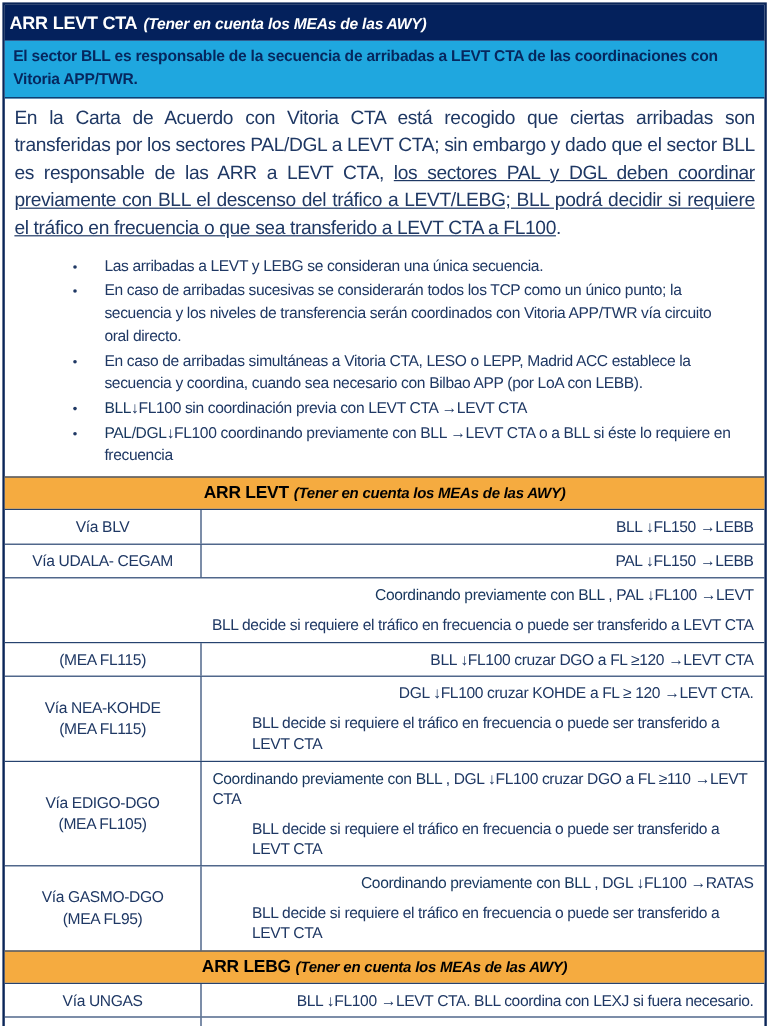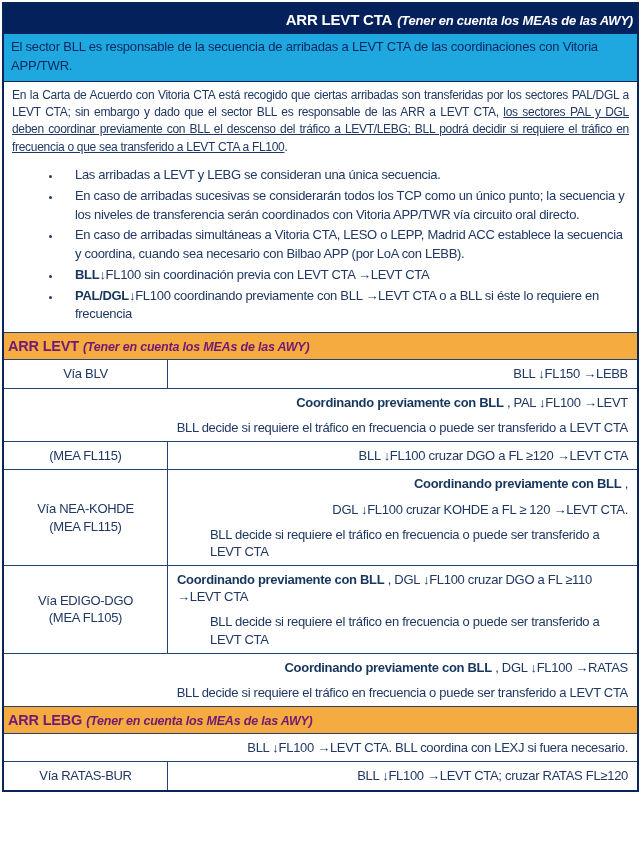--- a/index.html
+++ b/index.html
@@ -1,27 +1,27 @@
 <!DOCTYPE html>
 <html><head>
 <meta charset="utf-8">
 <style>
   html,body{margin:0;padding:0;background:#fff;}
   body{width:641px;font-family:"Liberation Sans",sans-serif;color:#1F3864;}
   .page{box-sizing:border-box;width:637px;margin:2px;border:2px solid #0A2558;background:#fff;}
-  .title-bar{background:#04215C;color:#ffffff;text-align:right;padding:7px 4px 6px;font-weight:bold;font-size:15px;letter-spacing:-0.2px;}
+  .title-bar{background:#04215C;color:#ffffff;text-align:left;padding:7px 4px 6px;font-weight:bold;font-size:15px;letter-spacing:-0.2px;}
   .title-note{font-style:italic;font-size:13px;margin-left:5px;}
-  .callout{background:#1FA7DF;color:#06275E;font-weight:normal;font-size:13px;line-height:1.45;padding:4px 7px 5px;border-bottom:1px solid #0A2558;letter-spacing:-0.2px;}
-  .para{padding:5px 8px 6px;font-size:12px;line-height:1.45;text-align:justify;letter-spacing:-0.3px;}
+  .callout{background:#1FA7DF;color:#06275E;font-weight:bold;font-size:13px;line-height:1.45;padding:4px 7px 5px;border-bottom:1px solid #0A2558;letter-spacing:-0.2px;}
+  .para{padding:5px 8px 6px;font-size:16px;line-height:1.45;text-align:justify;letter-spacing:-0.3px;}
   .u{text-decoration:underline;}
   ul.bullets{margin:4px 0 8px;padding:0 12px 0 58px;font-size:13px;line-height:1.44;letter-spacing:-0.3px;}
-  ul.bullets li{padding-left:13px;margin:2px 0;}
+  ul.bullets li{padding-left:13px;margin:2px 12px;}
   ul.bullets li::marker{color:#1F3864;font-size:11px;}
-  .b{font-weight:bold;color:#17365D;}
-  .section-header{background:#F5AB40;color:#701a75;font-weight:bold;font-size:14.5px;padding:5px 4px;border-top:1px solid #26436F;letter-spacing:-0.2px;}
+  .b{font-weight:normal;color:#17365D;}
+  .section-header{background:#F5AB40;color:#000000;text-align:center;font-weight:bold;font-size:14.5px;padding:5px 4px;border-top:1px solid #26436F;letter-spacing:-0.2px;}
   .section-header .note{font-style:italic;font-size:12.5px;margin-left:4px;}
   .trow{display:flex;border-top:1px solid #26436F;}
   .via{flex:0 0 164px;width:164px;box-sizing:border-box;border-right:1px solid #26436F;display:flex;flex-direction:column;justify-content:center;align-items:center;font-size:13px;line-height:1.35;padding:5px 3px;letter-spacing:-0.3px;}
   .content{flex:1;display:flex;flex-direction:column;justify-content:center;padding:5px 9px;font-size:13px;line-height:1.32;letter-spacing:-0.3px;align-items:flex-end;}
   .content .line + .line{margin-top:8px;margin-left:33px;}
 </style>
 </head>
 <body>
 
 <div class="page">
@@ -48,62 +48,76 @@
       <div class="section-header"><span class="main">ARR LEVT</span><span class="note">(Tener en cuenta los MEAs de las AWY)</span></div>
       <div class="trow">
         <div class="via">
           <div>Vía BLV</div>
         </div>
         <div class="content">
           <div class="line"><span class="b"></span><span>BLL ↓FL150 →LEBB</span></div>
         </div>
       </div>
       <div class="trow">
+        <div class="via">
+          <div>Vía UDALA- CEGAM</div>
+        </div>
+        <div class="content">
+          <div class="line"><span class="b"></span><span>PAL ↓FL150 →LEBB</span></div>
+        </div>
+      </div>
+      <div class="trow">
         <div class="content">
           <div class="line"><span class="b">Coordinando previamente con BLL</span><span> , PAL ↓FL100  →LEVT</span></div>
           <div class="line"><span class="b"></span><span>BLL decide si requiere el tráfico en frecuencia o puede ser transferido a LEVT CTA</span></div>
         </div>
       </div>
       <div class="trow">
         <div class="via">
           <div>(MEA FL115)</div>
         </div>
         <div class="content">
           <div class="line"><span class="b"></span><span>BLL ↓FL100 cruzar DGO a FL ≥120 →LEVT CTA</span></div>
         </div>
       </div>
       <div class="trow">
         <div class="via">
           <div>Vía NEA-KOHDE</div>
           <div>(MEA FL115)</div>
         </div>
         <div class="content">
-          <div class="line"><span class="b">Coordinando previamente con BLL</span><span> ,</span></div>
           <div class="line"><span class="b"></span><span>DGL ↓FL100 cruzar KOHDE a FL ≥ 120 →LEVT CTA.</span></div>
           <div class="line"><span class="b"></span><span>BLL decide si requiere el tráfico en frecuencia o puede ser transferido a LEVT CTA</span></div>
         </div>
       </div>
       <div class="trow">
         <div class="via">
           <div>Vía EDIGO-DGO</div>
           <div>(MEA FL105)</div>
         </div>
         <div class="content">
           <div class="line"><span class="b">Coordinando previamente con BLL</span><span> ,  DGL ↓FL100  cruzar DGO a FL ≥110 →LEVT CTA</span></div>
           <div class="line"><span class="b"></span><span>BLL decide si requiere el tráfico en frecuencia o puede ser transferido a LEVT CTA</span></div>
         </div>
       </div>
       <div class="trow">
+        <div class="via">
+          <div>Vía GASMO-DGO</div>
+          <div>(MEA FL95)</div>
+        </div>
         <div class="content">
           <div class="line"><span class="b">Coordinando previamente con BLL</span><span> , DGL ↓FL100  →RATAS</span></div>
           <div class="line"><span class="b"></span><span>BLL decide si requiere el tráfico en frecuencia o puede ser transferido a LEVT CTA</span></div>
         </div>
       </div>
       <div class="section-header"><span class="main">ARR LEBG</span><span class="note">(Tener en cuenta los MEAs de las AWY)</span></div>
       <div class="trow">
+        <div class="via">
+          <div>Vía UNGAS</div>
+        </div>
         <div class="content">
           <div class="line"><span class="b"></span><span>BLL ↓FL100 →LEVT CTA. BLL coordina con LEXJ si fuera necesario.</span></div>
         </div>
       </div>
       <div class="trow">
         <div class="via">
           <div>Vía RATAS-BUR</div>
         </div>
         <div class="content">
           <div class="line"><span class="b"></span><span>BLL ↓FL100 →LEVT CTA; cruzar RATAS FL≥120</span></div>

